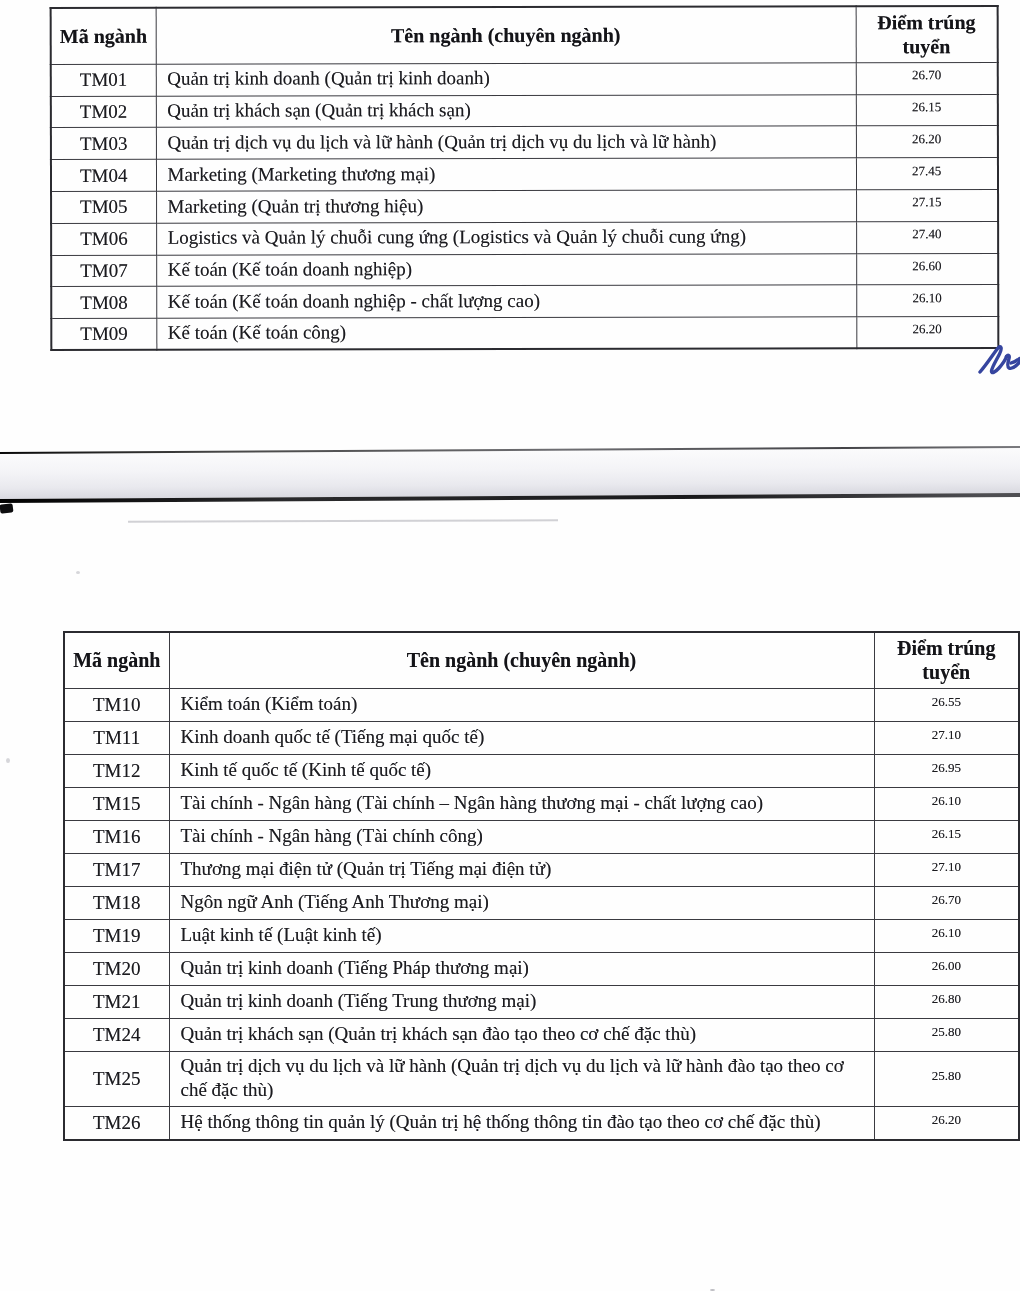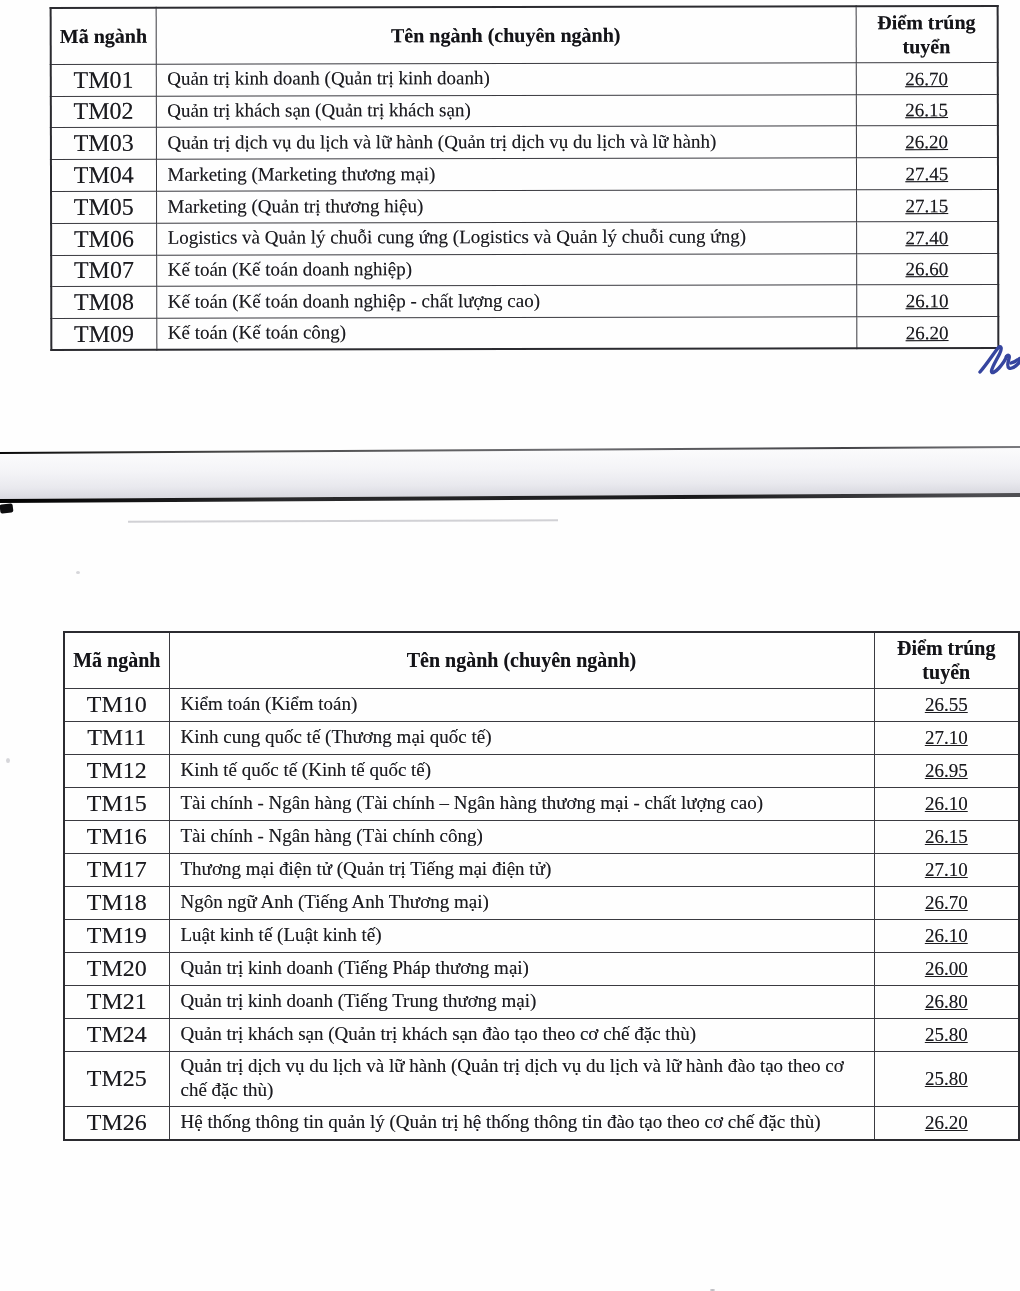--- a/index.html
+++ b/index.html
@@ -31,36 +31,35 @@
     font-size: 20px;
     line-height: 1.22;
     text-align: center;
     vertical-align: middle;
     padding: 3px 4px;
     color: #141418;
   }
   td.cell-code {
     text-align: center;
     vertical-align: middle;
-    font-size: 24px;
+    font-size: 19px;
     padding: 1px 2px;
   }
   td.cell-name {
     text-align: left;
     vertical-align: middle;
     font-size: 19px;
     line-height: 1.3;
     padding: 2px 10px 3px 11px;
   }
   td.cell-score {
     text-align: center;
     vertical-align: middle;
-    font-size: 19px;
-    padding: 3px 2px 2px 2px;
-    text-decoration: underline;
+    font-size: 13px;
+    padding: 3px 2px 9px 2px;
   }
 
   #table1 { left: 50px; top: 6px; width: 947px; transform: rotate(-0.12deg); }
   #table1 thead tr { height: 52px; }
   #table1 tbody tr { height: 31.8px; }
 
   #table2 { left: 63px; top: 631px; width: 955px; }
   #table2 thead tr { height: 53px; }
   #table2 tbody tr { height: 33px; }
 
@@ -201,21 +200,21 @@
     </tr>
   </thead>
   <tbody>
     <tr>
         <td class="cell-code">TM10</td>
         <td class="cell-name">Kiểm toán (Kiểm toán)</td>
         <td class="cell-score">26.55</td>
       </tr>
       <tr>
         <td class="cell-code">TM11</td>
-        <td class="cell-name">Kinh cung quốc tế (Thương mại quốc tế)</td>
+        <td class="cell-name">Kinh doanh quốc tế (Tiếng mại quốc tế)</td>
         <td class="cell-score">27.10</td>
       </tr>
       <tr>
         <td class="cell-code">TM12</td>
         <td class="cell-name">Kinh tế quốc tế (Kinh tế quốc tế)</td>
         <td class="cell-score">26.95</td>
       </tr>
       <tr>
         <td class="cell-code">TM15</td>
         <td class="cell-name">Tài chính - Ngân hàng (Tài chính – Ngân hàng thương mại - chất lượng cao)</td>

